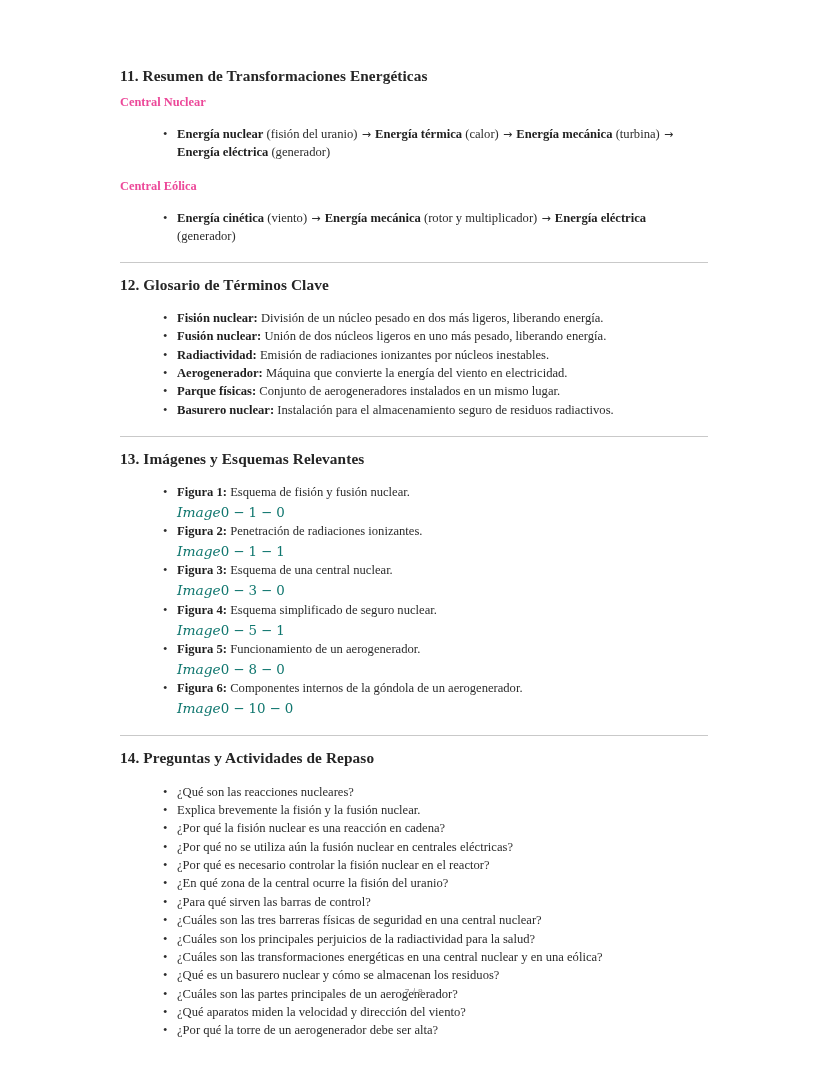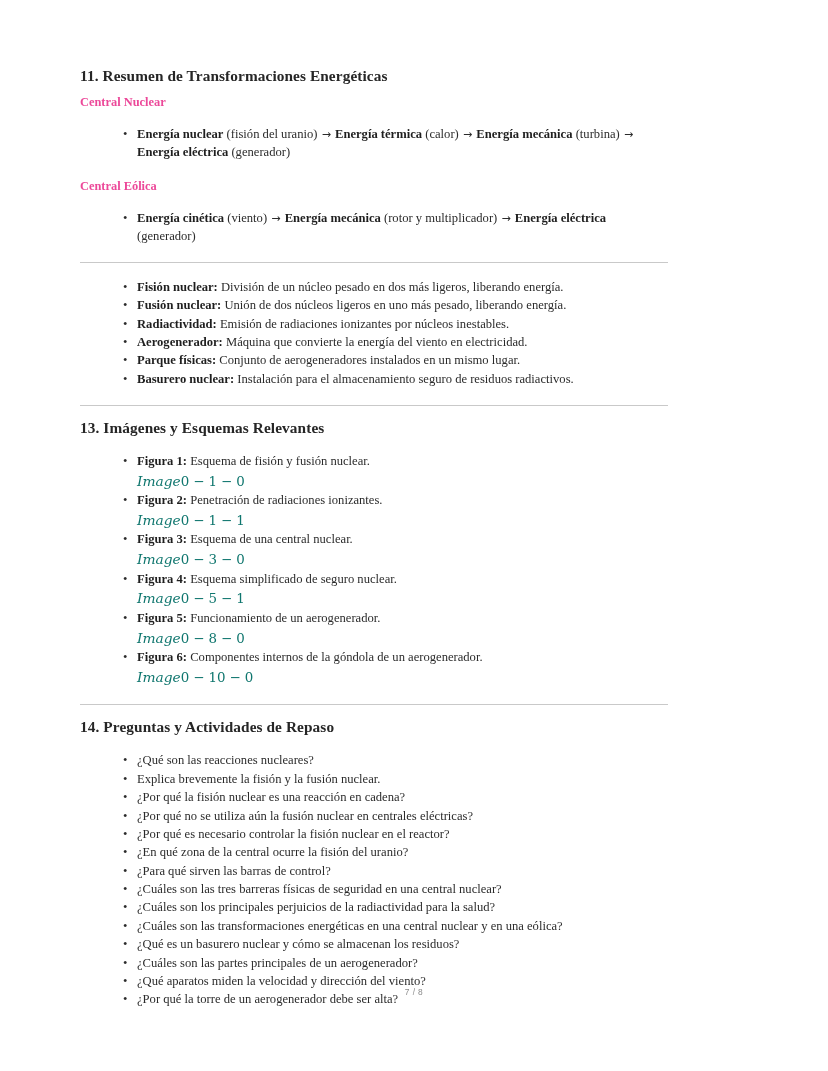--- a/index.html
+++ b/index.html
@@ -16,21 +16,21 @@
     overflow: hidden;
   }
 
   .page {
     position: absolute;
     left: 0;
     top: 0;
     width: 828px;
     height: 1014px;
     box-sizing: border-box;
-    padding: 66px 120px 0 80px;
+    padding: 66px 120px 0 120px;
   }
 
   .content {
     width: 588px;
   }
 
   
   h2.section-title {
     font-size: 15.3px;
     font-weight: bold;
@@ -153,20 +153,21 @@
 
       <h3 class="sub-title">Central Eólica</h3>
       <ul class="bullets energy-list">
         <li><span class="b">Energía cinética</span><span> (viento) </span><span class="arrow">→</span><span class="b"> Energía mecánica</span><span> (rotor y multiplicador) </span><span class="arrow">→</span><span class="b"> Energía eléctrica</span><span> (generador)</span></li>
       </ul>
     </div>
 
     <hr class="rule">
 
     <div class="sec-block">
+      <h2 class="section-title">12. Glosario de Términos Clave</h2>
       <ul class="bullets tight" id="glosario-list">
           <li><span class="b">Fisión nuclear:</span><span> División de un núcleo pesado en dos más ligeros, liberando energía.</span></li>
           <li><span class="b">Fusión nuclear:</span><span> Unión de dos núcleos ligeros en uno más pesado, liberando energía.</span></li>
           <li><span class="b">Radiactividad:</span><span> Emisión de radiaciones ionizantes por núcleos inestables.</span></li>
           <li><span class="b">Aerogenerador:</span><span> Máquina que convierte la energía del viento en electricidad.</span></li>
           <li><span class="b">Parque físicas:</span><span> Conjunto de aerogeneradores instalados en un mismo lugar.</span></li>
           <li><span class="b">Basurero nuclear:</span><span> Instalación para el almacenamiento seguro de residuos radiactivos.</span></li>
         </ul>
     </div>
 

